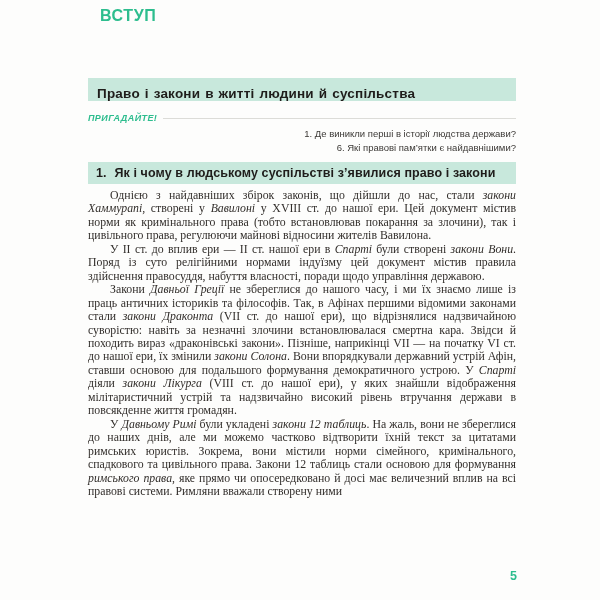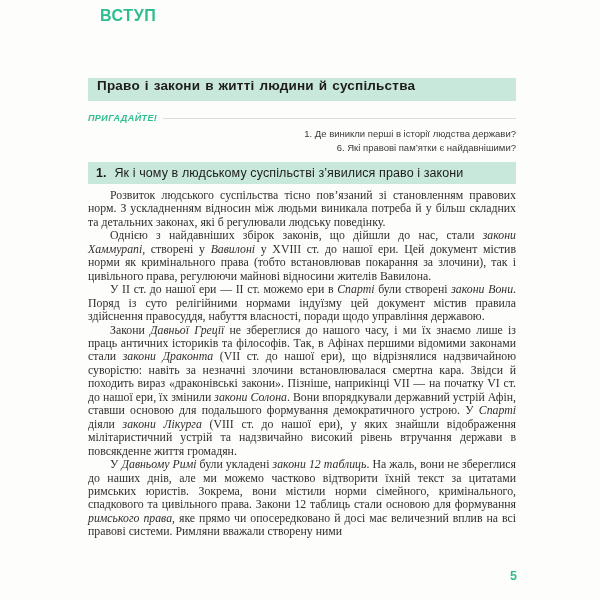--- a/index.html
+++ b/index.html
@@ -14,21 +14,21 @@
 
   .chapter-label {
     position:absolute; left:100px; top:7px;
     font-size:16px; font-weight:bold; letter-spacing:0.6px;
     color:#2dbd8e;
   }
 
   .title-bar {
     position:absolute; left:88px; top:78px; width:428px; height:23px;
     background:#c8e8dc;
-    display:flex; align-items:flex-start;
+    display:flex; align-items:flex-end;
     padding-left:9px;
   }
   .title-bar .title-text {
     font-size:13.5px; font-weight:bold; color:#1f1d1b; letter-spacing:0.2px;
     word-spacing:1px;
   }
 
   .recall { position:absolute; left:88px; top:113px; width:428px; }
   .recall-head { display:flex; align-items:center;font-style:italic; }
   .recall-heading {
@@ -44,21 +44,21 @@
   .section-bar {
     position:absolute; left:88px; top:162px; width:428px; height:22px;
     background:#c8e8dc;
     display:flex; align-items:center;
     padding-left:8px;
   }
   .section-number {
     font-size:12.5px; font-weight:bold; color:#1f1d1b; margin-right:8px;
   }
   .section-title {
-    font-size:12.5px; font-weight:normal; color:#1f1d1b; letter-spacing:0.1px;
+    font-size:12.5px; font-weight:bold; color:#1f1d1b; letter-spacing:0.1px;
   }
 
   .body-text {
     position:absolute; left:88px; top:189px; width:428px;
     font-family:"Liberation Serif", serif;
     font-size:11.8px; line-height:13.45px;
     color:#322e2b;
     text-align:justify;
   }
   .body-text p.para { text-indent:22px; margin:0; }
@@ -90,22 +90,21 @@
       <div class="recall-question">6. Які правові пам’ятки є найдавнішими?</div>
     </div>
   </div>
 
   <div class="section-bar">
     <span class="section-number">1.</span>
     <span class="section-title">Як і чому в людському суспільстві з’явилися право і закони</span>
   </div>
 
   <div class="body-text">
-      <p class="para"><span class="">Розвиток людського суспільства тісно пов’язаний зі становленням правових норм. З ускладненням відносин між людьми виникала потреба й у більш складних та детальних законах, які б регулювали людську поведінку.</span></p>
       <p class="para"><span class="">Однією з найдавніших збірок законів, що дійшли до нас, стали </span><span class="it">закони Хаммурапі</span><span class="">, створені у </span><span class="it">Вавилоні</span><span class=""> у XVIII ст. до нашої ери. Цей документ містив норми як кримінального права (тобто встановлював покарання за злочини), так і цивільного права, регулюючи майнові відносини жителів Вавилона.</span></p>
-      <p class="para"><span class="">У II ст. до нашої ери — II ст. можемо ери в </span><span class="it">Спарті</span><span class=""> були створені </span><span class="it">закони Вони</span><span class="">. Поряд із суто релігійними нормами індуїзму цей документ містив правила здійснення правосуддя, набуття власності, поради щодо управління державою.</span></p>
+      <p class="para"><span class="">У II ст. до вплив ери — II ст. нашої ери в </span><span class="it">Спарті</span><span class=""> були створені </span><span class="it">закони Вони</span><span class="">. Поряд із суто релігійними нормами індуїзму цей документ містив правила здійснення правосуддя, набуття власності, поради щодо управління державою.</span></p>
       <p class="para"><span class="">Закони </span><span class="it">Давньої Греції</span><span class=""> не збереглися до нашого часу, і ми їх знаємо лише із праць античних істориків та філософів. Так, в Афінах першими відомими законами стали </span><span class="it">закони Драконта</span><span class=""> (VII ст. до нашої ери), що відрізнялися надзвичайною суворістю: навіть за незначні злочини встановлювалася смертна кара. Звідси й походить вираз «драконівські закони». Пізніше, наприкінці VII — на початку VI ст. до нашої ери, їх змінили </span><span class="it">закони Солона</span><span class="">. Вони впорядкували державний устрій Афін, ставши основою для подальшого формування демократичного устрою. У </span><span class="it">Спарті</span><span class=""> діяли </span><span class="it">закони Лікурга</span><span class=""> (VIII ст. до нашої ери), у яких знайшли відображення мілітаристичний устрій та надзвичайно високий рівень втручання держави в повсякденне життя громадян.</span></p>
       <p class="para"><span class="">У </span><span class="it">Давньому Римі</span><span class=""> були укладені </span><span class="it">закони 12 таблиць</span><span class="">. На жаль, вони не збереглися до наших днів, але ми можемо частково відтворити їхній текст за цитатами римських юристів. Зокрема, вони містили норми сімейного, кримінального, спадкового та цивільного права. Закони 12 таблиць стали основою для формування </span><span class="it">римського права</span><span class="">, яке прямо чи опосередковано й досі має величезний вплив на всі правові системи. Римляни вважали створену ними</span></p>
     </div>
 
   <div class="page-number">5</div>
 
 </div>
 
 </body></html>

